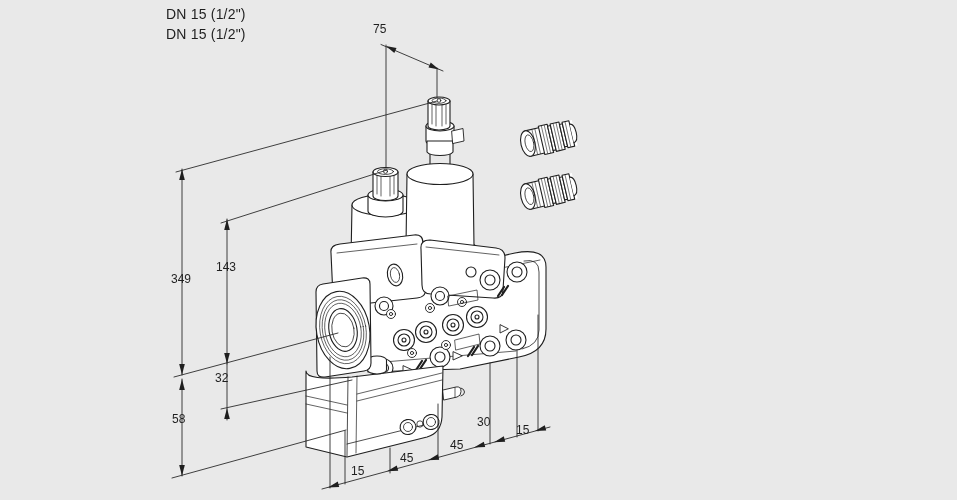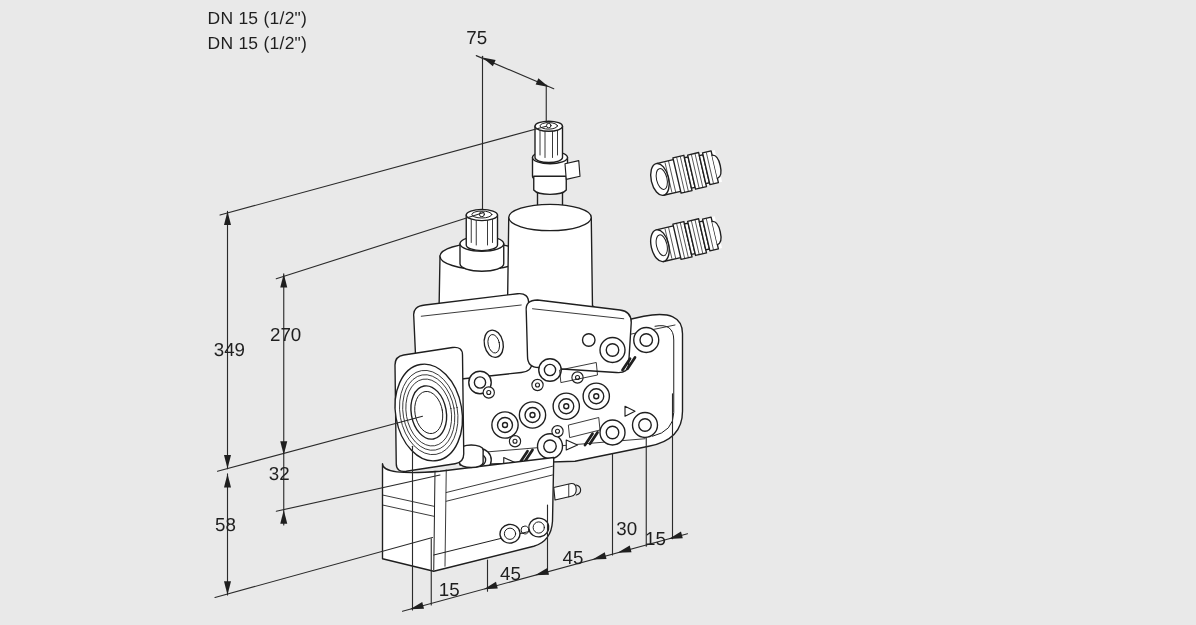--- a/index.html
+++ b/index.html
@@ -7,21 +7,21 @@
     position:relative;
     width:957px;height:500px;
     background:#e9e9e9;
     font-family:"Liberation Sans", sans-serif;
     overflow:hidden;
   }
   #drawing{position:absolute;left:0;top:0;}
   .lbl{
     position:absolute;
     color:#1f1f1f;
-    font-size:15px;
+    font-size:12px;
     line-height:1.1;
     white-space:nowrap;
     user-select:none;
   }
   .dn{font-size:14px;letter-spacing:.2px;}
   svg path, svg ellipse, svg circle, svg line{vector-effect:non-scaling-stroke;}
 </style>
 </head>
 <body>
 
@@ -241,23 +241,23 @@
         <path d="M535,431.1 l11.2,-0.5 l-1.4,-5.4 Z"></path>
       </g>
     </g>
   </svg>
 
   <div class="lbl dn" style="left:166px;top:7px">DN 15 (1/2")</div>
   <div class="lbl dn" style="left:166px;top:27px">DN 15 (1/2")</div>
 
   <div class="lbl" style="left:373px;top:23px">75</div>
   <div class="lbl" style="left:171px;top:273px">349</div>
-  <div class="lbl" style="left:216px;top:261px">270</div>
+  <div class="lbl" style="left:216px;top:261px">143</div>
   <div class="lbl" style="left:215px;top:372px">32</div>
   <div class="lbl" style="left:172px;top:413px">58</div>
 
   <div class="lbl" style="left:351px;top:465px">15</div>
   <div class="lbl" style="left:400px;top:452px">45</div>
   <div class="lbl" style="left:450px;top:439px">45</div>
-  <div class="lbl" style="left:493px;top:416px">30</div>
+  <div class="lbl" style="left:477px;top:416px">30</div>
   <div class="lbl" style="left:516px;top:424px">15</div>
 
 </div>
 
 </body></html>

